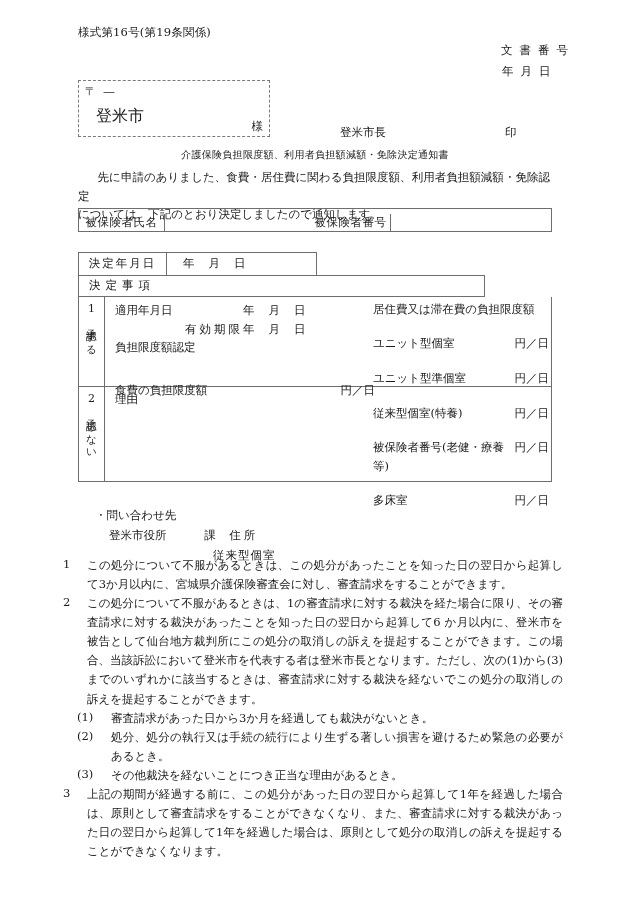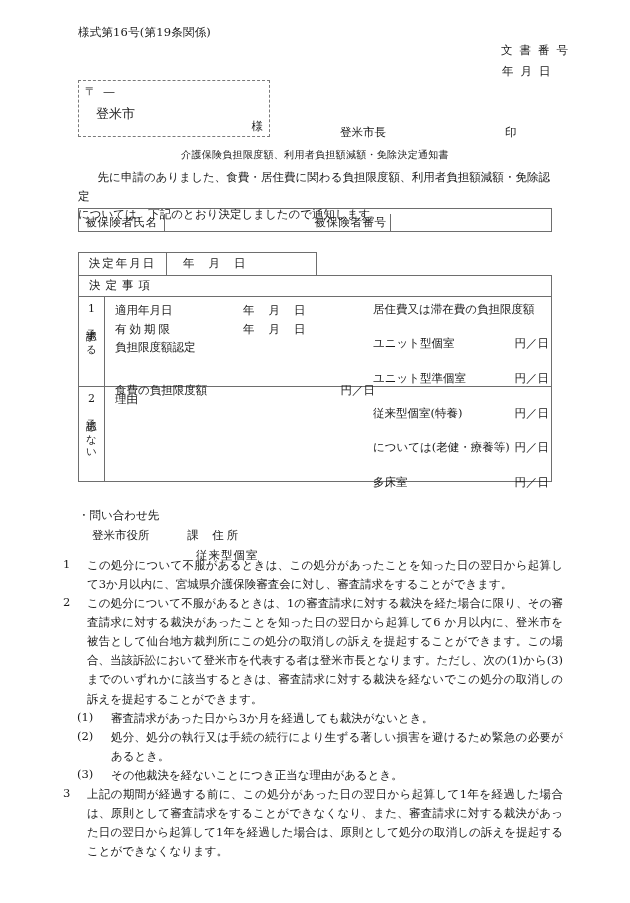--- a/index.html
+++ b/index.html
@@ -30,21 +30,21 @@
   .doc-meta .line1 { letter-spacing: 7px; }
   .doc-meta .line2 { letter-spacing: 7px; margin-top: 4px; padding-left: 1px; }
 
   .addr-box {
     position: absolute; left: 78px; top: 80px;
     width: 192px; height: 57px;
     border: 1px dashed #7a7a7a;
     padding: 3px 6px 0 6px;
   }
   .addr-box .postal { font-size: 11px; letter-spacing: 2px; }
-  .addr-box .city { font-size: 13px; margin-top: 3px; padding-left: 11px; }
+  .addr-box .city { font-size: 16px; margin-top: 3px; padding-left: 11px; }
   .addr-box .sama { position: absolute; right: 6px; bottom: 1px; font-size: 11.5px; }
 
   .issuer {
     position: absolute; left: 340px; top: 124px; font-size: 11.5px;
   }
   .seal {
     position: absolute; left: 505px; top: 124px; font-size: 11.5px;
   }
 
   
@@ -92,21 +92,21 @@
   .row-date .c1 {
     width: 88px; border-right: 1px solid #6e6e6e;
     display: flex; align-items: center; justify-content: center;
     font-size: 11.5px; letter-spacing: 2px;
   }
   .row-date .c2 {
     flex: 1; display: flex; align-items: center;
     font-size: 11.5px; padding-left: 16px; letter-spacing: 14px;
   }
   .row-items {
-    height: 22px; width: 474px;
+    height: 22px; width: 407px;
     border: 1px solid #6e6e6e;
     display: flex; align-items: center;
     padding-left: 10px; font-size: 11.5px; letter-spacing: 5px;
   }
 
   .sect {
     width: 474px; border: 1px solid #6e6e6e; border-top: none;
     display: flex;
   }
   .sect .vcol {
@@ -121,30 +121,30 @@
   }
   .sect-approve { height: 90px; }
   .sect-deny { height: 95px; }
   .sect .body { flex: 1; position: relative; padding: 4px 0 0 0; }
 
   .col-left { position: absolute; left: 10px; top: 4px; width: 260px; }
   .col-right { position: absolute; left: 268px; top: 4px; width: 176px; }
 
   .lrow { display: flex; font-size: 11.5px; line-height: 1.62; }
   .lrow .t { width: 128px; }
-  .lrow .t.sp { letter-spacing: 3px; }
+  .lrow .t.sp { letter-spacing: 3px; text-align: right; }
   .lrow .d { letter-spacing: 14px; }
   .money-row { display: flex; font-size: 11.5px; line-height: 1.62; margin-top: 16px; }
   .money-row .nm { flex: 1; }
   .money-row .yen { white-space: nowrap; }
   .right-title { font-size: 11.5px; text-align: left; padding-right: 6px; }
   .reason { font-size: 11.5px; padding-left: 10px; }
 
   
-  .contact { position: absolute; left: 78px; top: 505px; font-size: 11.5px; line-height: 1.75; }
+  .contact { position: absolute; left: 95px; top: 505px; font-size: 11.5px; line-height: 1.75; }
   .contact .l2 { padding-left: 14px; }
   .contact .l2 .sp1 { letter-spacing: 3px; }
   .contact .l3 { padding-left: 118px; letter-spacing: 1px; }
 
   
   .kyoji { position: absolute; left: 63px; top: 556px; width: 500px; font-size: 11.5px; }
   .kyoji .head { margin-bottom: 2px; }
   .item { display: flex; align-items: flex-start; margin-bottom: 0; }
   .item .no { width: 24px; flex: none; text-align: left; }
   .item .no.paren { width: 34px; }
@@ -238,21 +238,21 @@
           </div>
           <div class="money-row">
             <span class="nm">ユニット型準個室</span>
             <span class="yen">円／日</span>
           </div>
           <div class="money-row">
             <span class="nm">従来型個室(特養)</span>
             <span class="yen">円／日</span>
           </div>
           <div class="money-row">
-            <span class="nm">については(老健・療養等)</span>
+            <span class="nm">被保険者番号(老健・療養等)</span>
             <span class="yen">円／日</span>
           </div>
           <div class="money-row">
             <span class="nm">多床室</span>
             <span class="yen">円／日</span>
           </div>
         </div>
 
       </div>
     </div>

